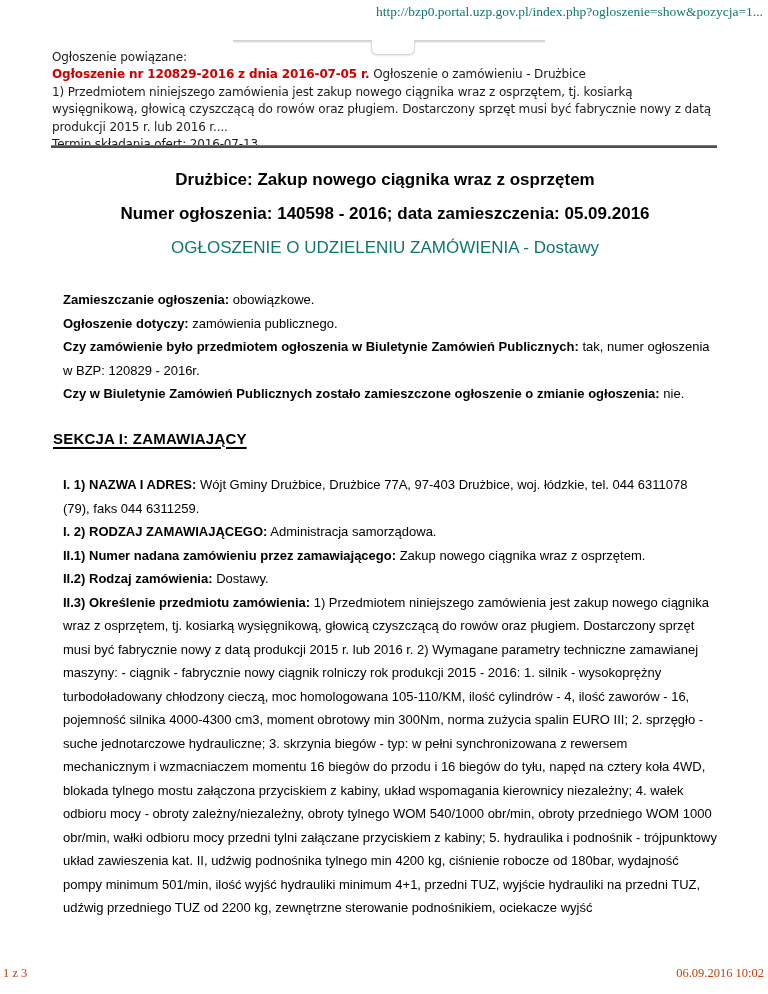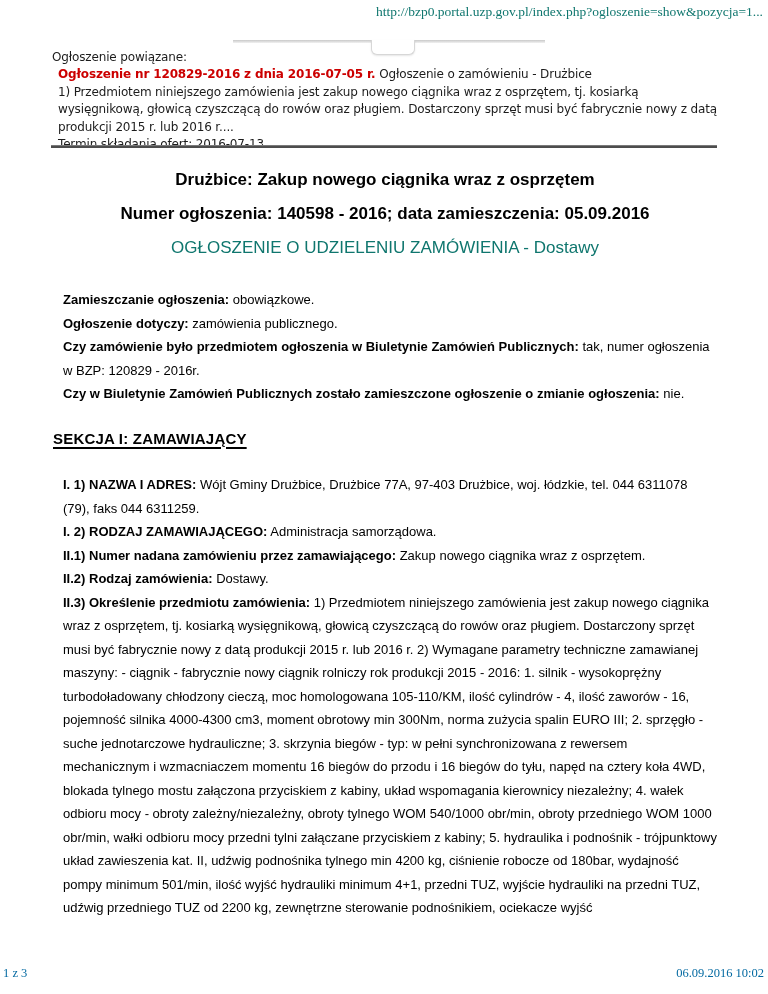--- a/index.html
+++ b/index.html
@@ -35,21 +35,21 @@
   }
 
   
   .related {
     position:absolute; top:49px; left:52px; width:666px;
     font-family:"DejaVu Sans", sans-serif;
     font-size:12px; line-height:17.4px;
     letter-spacing:-0.15px;
     color:#1c1c1c;
   }
-  .related-indent { margin-left:6px; }
+  .related-indent { }
   .related-link { color:#cc0000; font-weight:bold; cursor:pointer; }
 
   .divider {
     position:absolute; top:145px; left:51px; width:666px; height:3px;
     background:#4d4d4d;
     border-top:1px solid #7a7a7a;
     box-sizing:border-box;
   }
 
   
@@ -74,21 +74,21 @@
     text-decoration:underline;
     text-decoration-thickness:2px;
     text-underline-offset:3px;
   }
   .section-items { margin-left:10px; }
 
   
   .footer-left, .footer-right {
     position:absolute; top:966px;
     font-family:"Liberation Serif", serif;
-    font-size:12.5px; color:#0369a1;
+    font-size:12.5px; color:#c2410c;
   }
   .footer-left { left:3px; }
   .footer-right { right:4px; }
 </style>
 </head>
 <body>
 
 <div class="url-header">http://bzp0.portal.uzp.gov.pl/index.php?ogloszenie=show&amp;pozycja=1...</div>
 
 <div class="tab-artifact">

